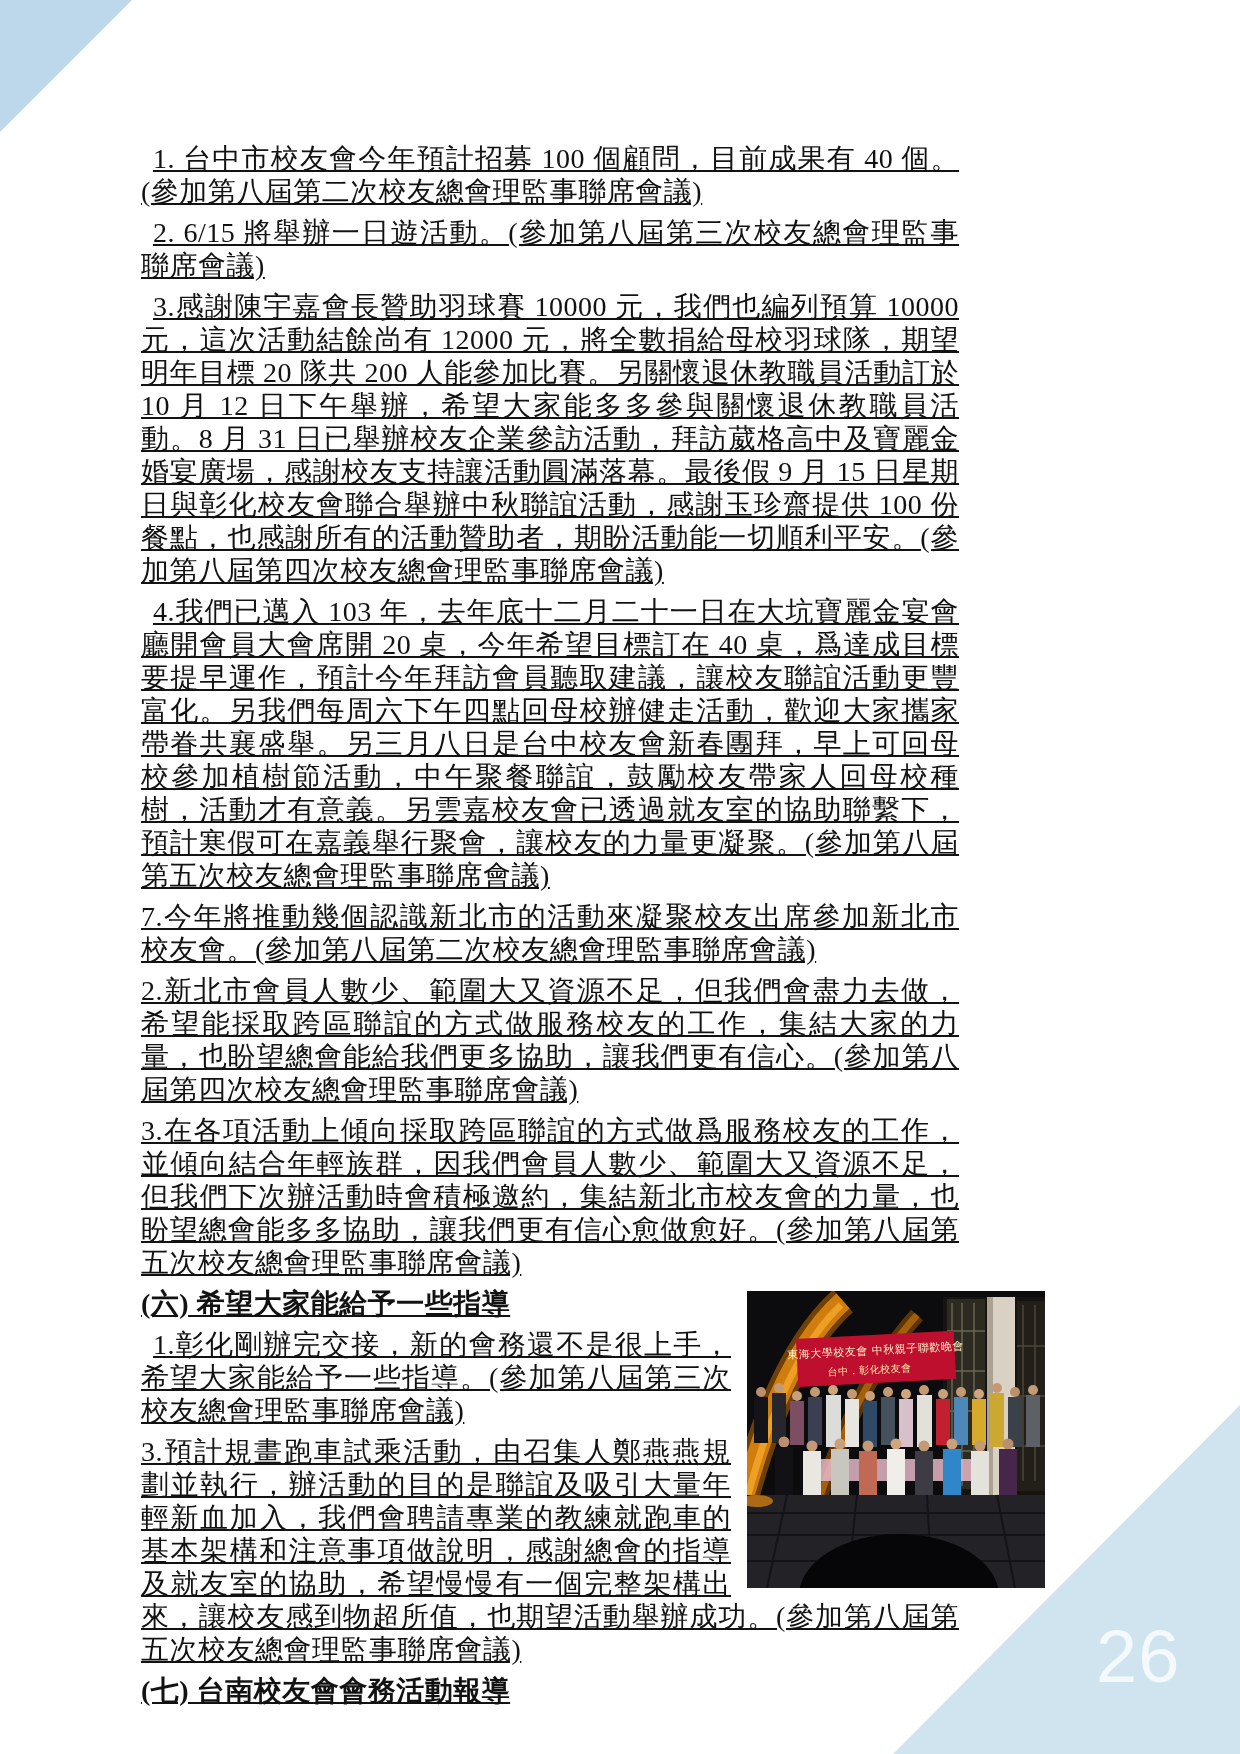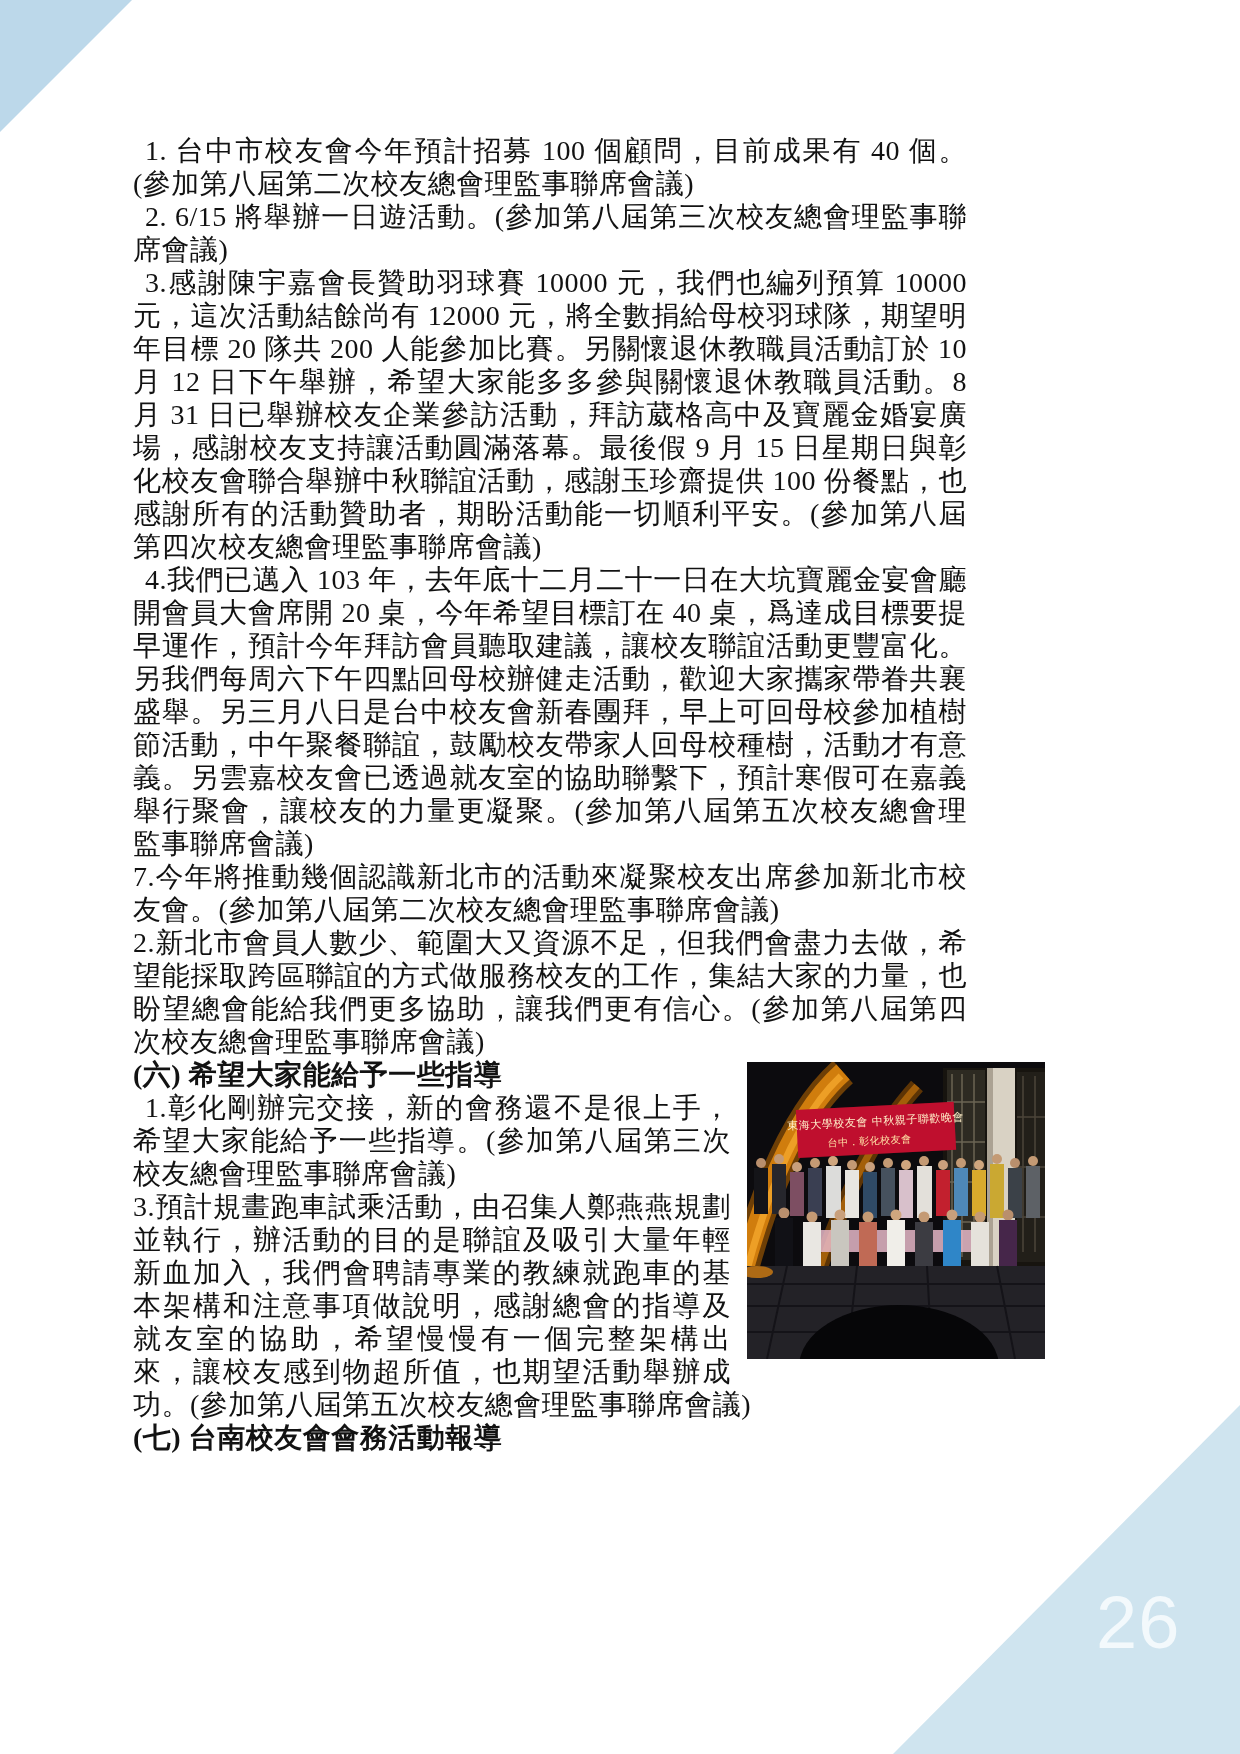--- a/index.html
+++ b/index.html
@@ -11,47 +11,48 @@
   .tri{position:absolute;}
   .tri-tl{left:0;top:0;width:132px;height:132px;background:#bcd8ea;
     clip-path:polygon(0 0,100% 0,0 100%);}
   .tri-br{left:893px;top:1405px;width:347px;height:349px;background:#cfe4ef;
     clip-path:polygon(100% 0,100% 100%,0 100%);}
   .content{
     position:absolute;left:133px;top:134px;width:834px;
     font-size:28px;line-height:33px;letter-spacing:.5px;
     text-align:justify;text-justify:inter-ideograph;
   }
-  .content p{margin:0;padding:0;}
+  .content p{margin:8px;padding:0;text-decoration:underline;}
   .ind{text-indent:12px;}
   .head{font-weight:bold;}
   .photo-float{
     float:right;width:298px;height:297px;
     margin:4px -78px 8px 16px;
   }
   .photo-float svg{display:block;width:100%;height:100%;}
   .pagenum{
-    position:absolute;left:1096px;top:1586px;width:120px;
+    position:absolute;left:1096px;top:1620px;width:120px;
     font-family:"Liberation Sans","DejaVu Sans",sans-serif;
     font-size:74px;line-height:74px;color:#f3f9fc;letter-spacing:1px;
   }
 </style>
 </head>
 <body>
 
 <div class="tri tri-tl"></div>
 <div class="tri tri-br"></div>
 
 <div class="content">
   <p class="ind">1. 台中市校友會今年預計招募 100 個顧問，目前成果有 40 個。(參加第八屆第二次校友總會理監事聯席會議)</p>
   <p class="ind">2. 6/15 將舉辦一日遊活動。(參加第八屆第三次校友總會理監事聯席會議)</p>
   <p class="ind">3.感謝陳宇嘉會長贊助羽球賽 10000 元，我們也編列預算 10000 元，這次活動結餘尚有 12000 元，將全數捐給母校羽球隊，期望明年目標 20 隊共 200 人能參加比賽。另關懷退休教職員活動訂於 10 月 12 日下午舉辦，希望大家能多多參與關懷退休教職員活動。8 月 31 日已舉辦校友企業參訪活動，拜訪葳格高中及寶麗金婚宴廣場，感謝校友支持讓活動圓滿落幕。最後假 9 月 15 日星期日與彰化校友會聯合舉辦中秋聯誼活動，感謝玉珍齋提供 100 份餐點，也感謝所有的活動贊助者，期盼活動能一切順利平安。(參加第八屆第四次校友總會理監事聯席會議)</p>
   <p class="ind">4.我們已邁入 103 年，去年底十二月二十一日在大坑寶麗金宴會廳開會員大會席開 20 桌，今年希望目標訂在 40 桌，爲達成目標要提早運作，預計今年拜訪會員聽取建議，讓校友聯誼活動更豐富化。另我們每周六下午四點回母校辦健走活動，歡迎大家攜家帶眷共襄盛舉。另三月八日是台中校友會新春團拜，早上可回母校參加植樹節活動，中午聚餐聯誼，鼓勵校友帶家人回母校種樹，活動才有意義。另雲嘉校友會已透過就友室的協助聯繫下，預計寒假可在嘉義舉行聚會，讓校友的力量更凝聚。(參加第八屆第五次校友總會理監事聯席會議)</p>
   <p>7.今年將推動幾個認識新北市的活動來凝聚校友出席參加新北市校友會。(參加第八屆第二次校友總會理監事聯席會議)</p>
   <p>2.新北市會員人數少、範圍大又資源不足，但我們會盡力去做，希望能採取跨區聯誼的方式做服務校友的工作，集結大家的力量，也盼望總會能給我們更多協助，讓我們更有信心。(參加第八屆第四次校友總會理監事聯席會議)</p>
+  <p>3.在各項活動上傾向採取跨區聯誼的方式做爲服務校友的工作，並傾向結合年輕族群，因我們會員人數少、範圍大又資源不足，但我們下次辦活動時會積極邀約，集結新北市校友會的力量，也盼望總會能多多協助，讓我們更有信心愈做愈好。(參加第八屆第五次校友總會理監事聯席會議)</p>
 
   <div class="photo-float">
     <svg viewBox="0 0 298 297" preserveAspectRatio="none">
 
       <rect x="0" y="0" width="298" height="297" fill="#0c0b0e"></rect>
 
       <path d="M -14 250 Q 28 70 96 10" stroke="#6e3f06" stroke-width="30" fill="none"></path>
       <path d="M -14 250 Q 28 70 96 10" stroke="#d07d0d" stroke-width="20" fill="none"></path>
       <path d="M -10 248 Q 30 74 94 14" stroke="#f2a52c" stroke-width="7" fill="none" opacity="0.85"></path>
       <path d="M 46 300 Q 92 110 170 24" stroke="#5c3405" stroke-width="16" fill="none"></path>

